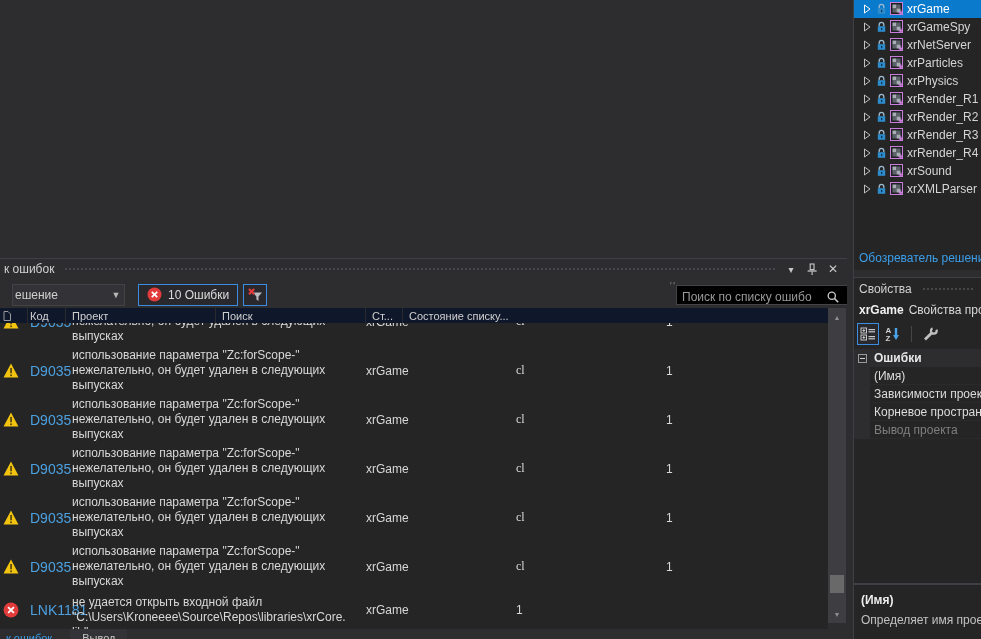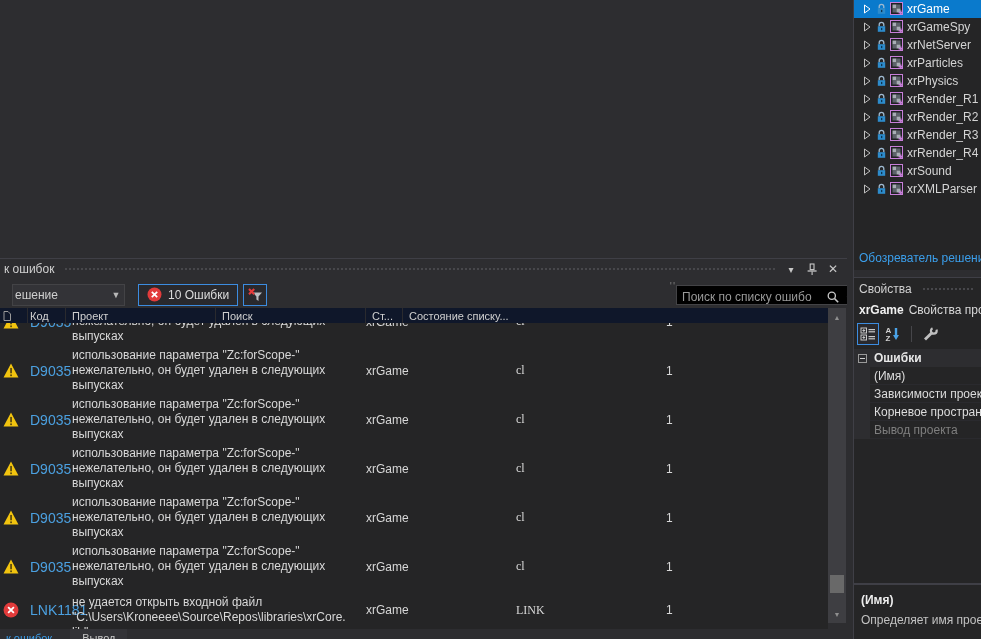--- a/index.html
+++ b/index.html
@@ -304,21 +304,20 @@
       <span class="sev sev-e">
         <svg width="16" height="16" viewBox="0 0 15 15">
                 <circle cx="7.5" cy="7.5" r="7" fill="#e23b3b"></circle>
                 <path d="M4.8 4.8 L10.2 10.2 M10.2 4.8 L4.8 10.2" stroke="#fff" stroke-width="1.7"></path>
               </svg>
       </span>
     </div>
     <div class="cell c-code">LNK1181</div>
     <div class="cell c-desc">не удается открыть входной файл "C:\Users\Kroneeee\Source\Repos\libraries\xrCore.lib"</div>
     <div class="cell c-proj">xrGame</div>
-    <div class="cell c-file">LINK</div>
     <div class="cell c-line">1</div>
     <div class="cell c-state"></div>
   </div>
       </div>
 
     <div class="el-scroll">
       <span class="sarrow up">▲</span>
       <div class="sthumb"></div>
       <span class="sarrow down">▼</span>
     </div>

